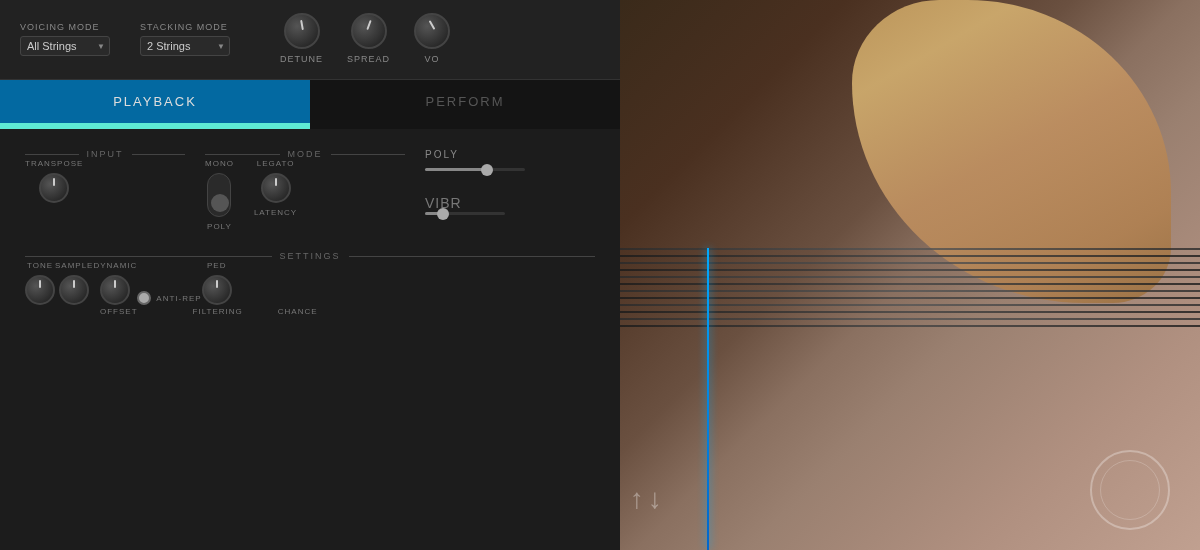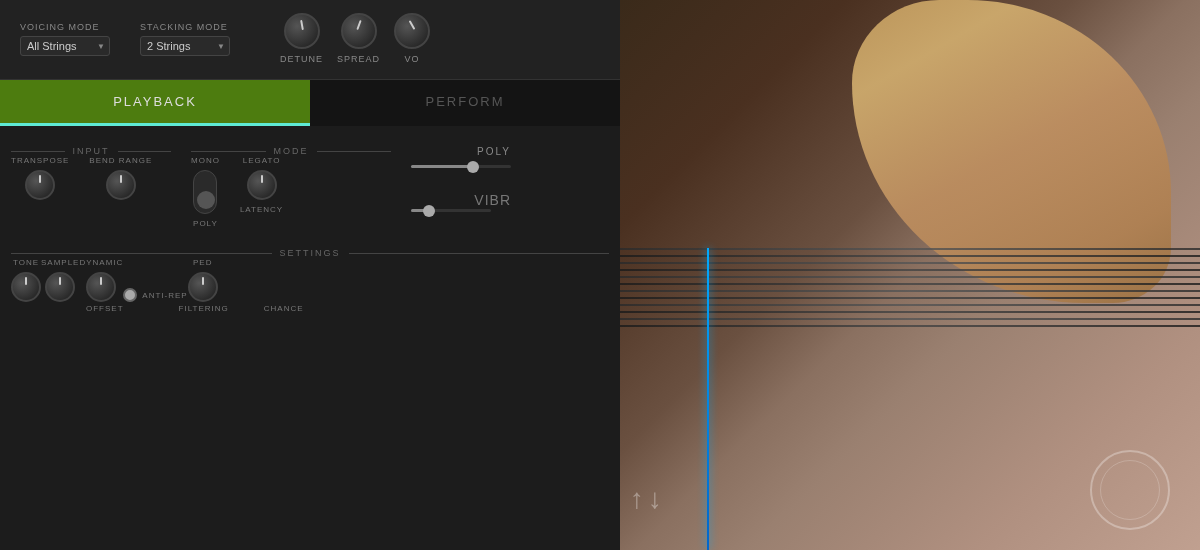--- a/index.html
+++ b/index.html
@@ -68,21 +68,21 @@
       right: 5px;
       top: 50%;
       transform: translateY(-50%);
       color: #888;
       font-size: 8px;
       pointer-events: none;
     }
 
     .top-knobs {
       display: flex;
-      gap: 14px;
+      gap: 24px;
       margin-left: 20px;
     }
 
     .knob-group {
       display: flex;
       flex-direction: column;
       align-items: center;
       gap: 5px;
     }
 
@@ -157,34 +157,33 @@
       font-size: 13px;
       letter-spacing: 2px;
       color: #888;
       cursor: pointer;
       border-bottom: 2px solid transparent;
       text-transform: uppercase;
     }
 
     .tab.active {
       color: #ddd;
-      background: #4d7c0f;
-      border-bottom: 3px solid #5eead4;
+      background: #0369a1;
+      border-bottom: 6px solid #5eead4;
     }
 
     .tab.inactive {
       color: #555;
       background: #141414;
     }
 
     
     .main-content {
-      padding: 20px 11px;
+      padding: 20px 25px;
       flex: 1;
-      text-align: right;
     }
 
     
     .controls-row {
       display: flex;
       gap: 20px;
       margin-bottom: 20px;
     }
 
     .section-block-header {
@@ -499,24 +498,20 @@
         <div class="section-block-header">
           <div class="block-line"></div>
           <span class="block-title">INPUT</span>
           <div class="block-line"></div>
         </div>
         <div class="knobs-row">
           <div class="knob-col">
             <span class="knob-col-label">TRANSPOSE</span>
             <div class="knob knob-small"></div>
           </div>
-          <div class="knob-col">
-            <span class="knob-col-label">BEND RANGE</span>
-            <div class="knob knob-small"></div>
-          </div>
         </div>
       </div>
 
       <div class="mode-block">
         <div class="section-block-header">
           <div class="block-line"></div>
           <span class="block-title">MODE</span>
           <div class="block-line"></div>
         </div>
         <div class="knobs-row">

